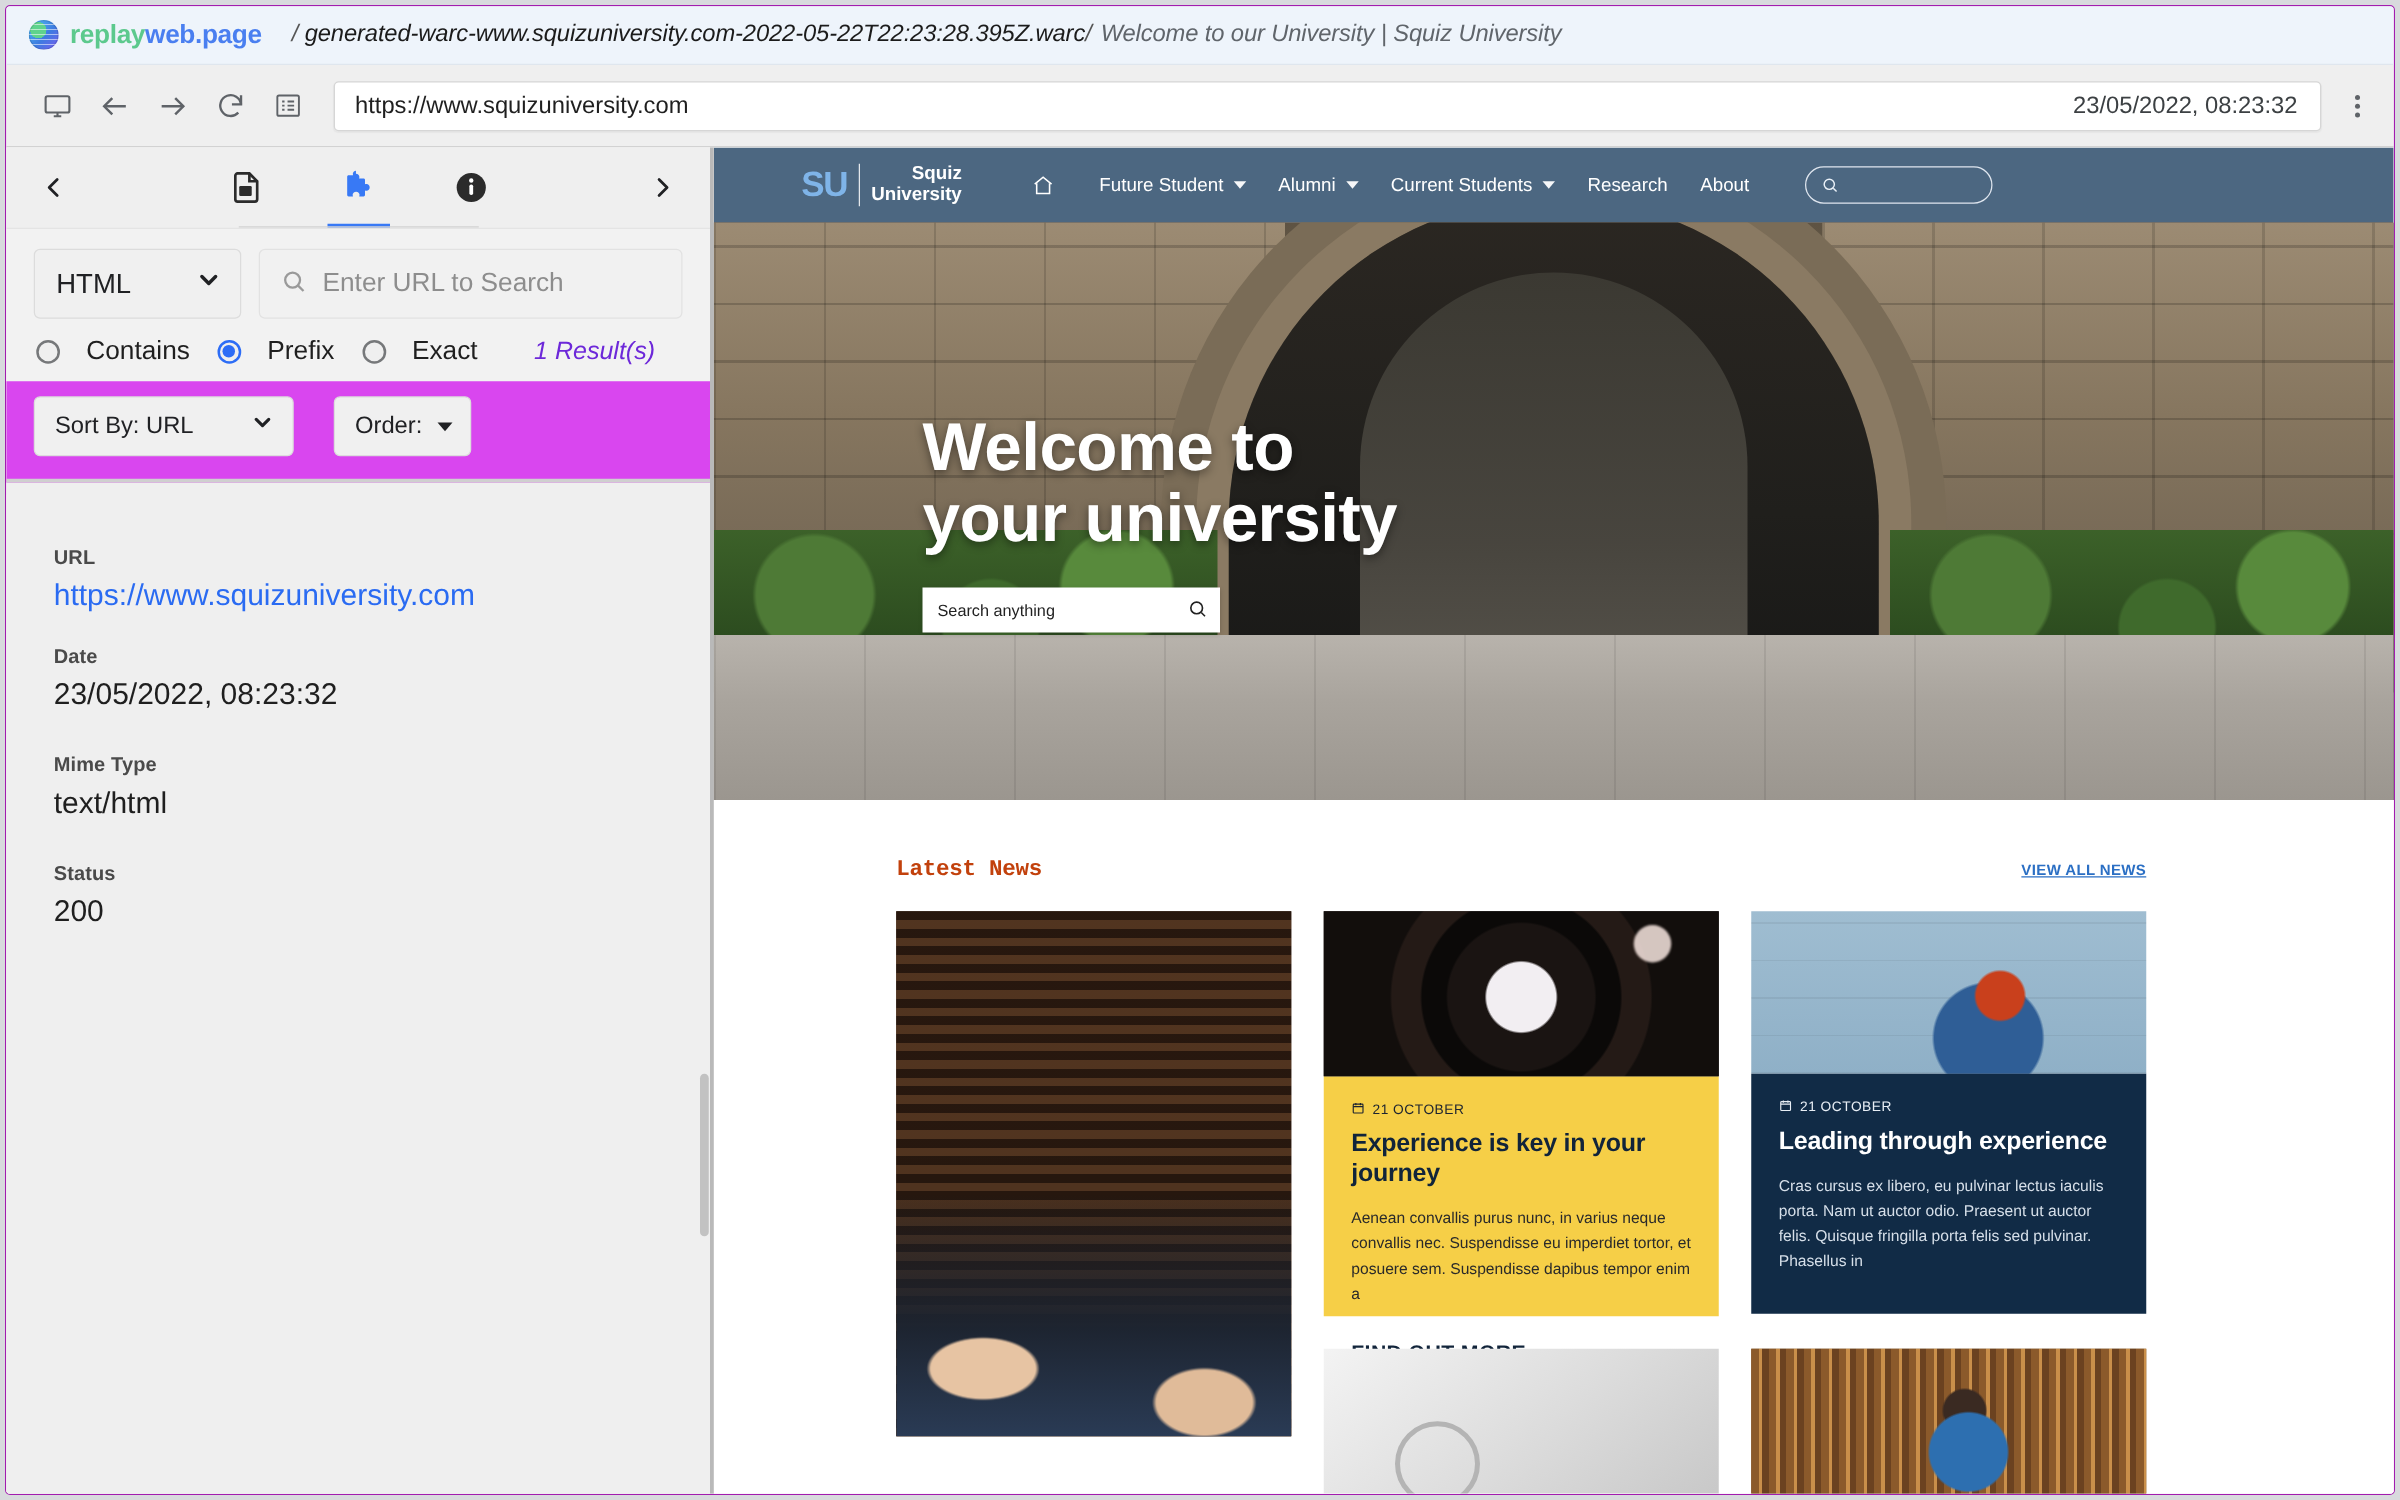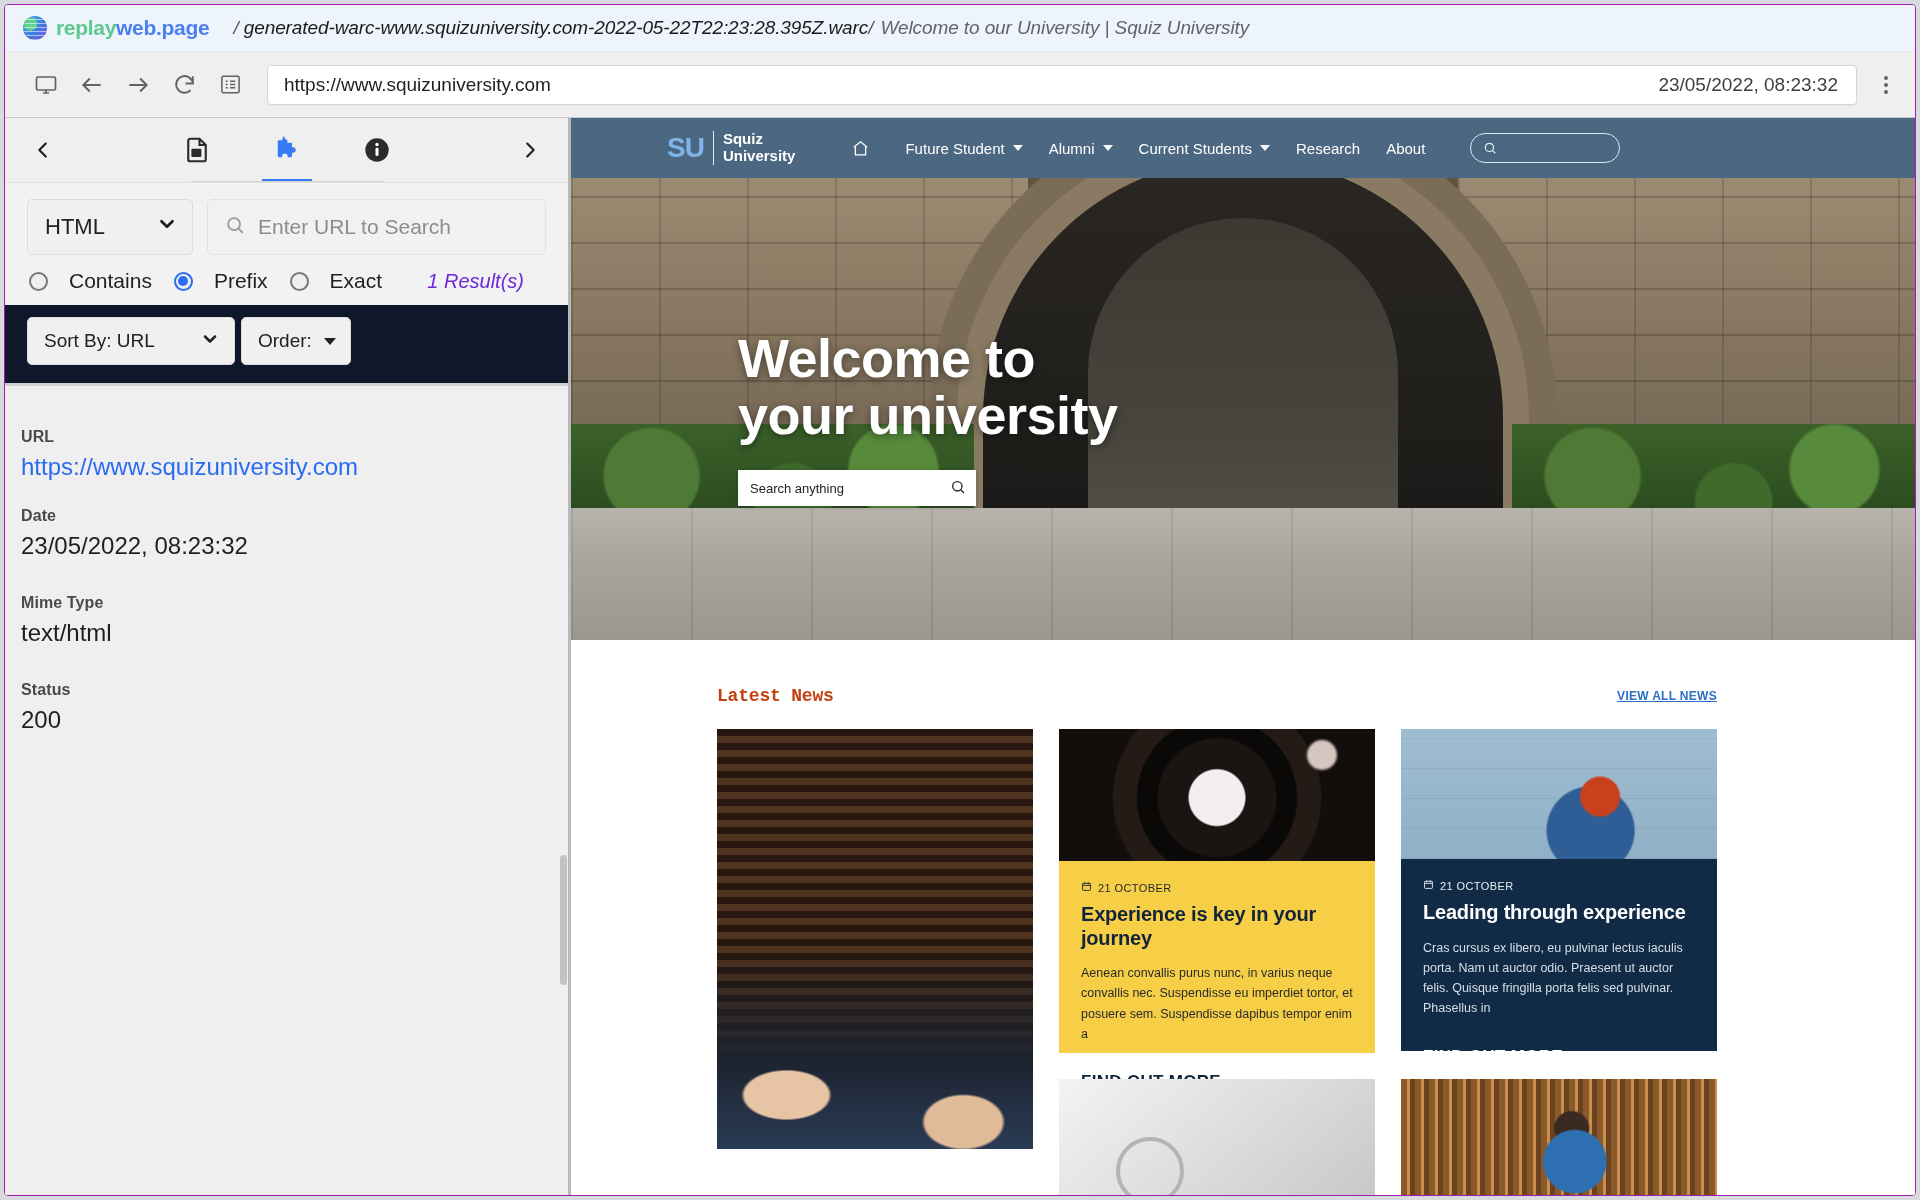--- a/index.html
+++ b/index.html
@@ -168,39 +168,39 @@
   .radio.on .dot::after {
     content: ""; width: 10px; height: 10px; border-radius: 50%; background: #2d6df6;
   }
   .radio label { font-size: 21px; color: #1f1f1f; cursor: pointer; }
   .result-count {
     margin-left: auto; font-size: 20px; font-style: italic; color: #6d28d9;
     padding-right: 18px;
   }
   .sb-sort {
     padding: 12px 22px 18px 22px;
-    display: flex; gap: 6px; align-items: center;
-    background: #0f172a;
+    display: flex; gap: 32px; align-items: center;
+    background: #d946ef;
     border-bottom: 3px solid #cfcfcf;
   }
   .sort-box {
     height: 48px; background: #f0f0f0; border: 1px solid #dcdcdc;
     border-radius: 5px; display: flex; align-items: center;
     justify-content: space-between; padding: 0 14px 0 16px; cursor: pointer;
     gap: 12px;
   }
   .sort-box.wide { width: 208px; }
   .sort-box span { font-size: 19px; color: #202124; white-space: nowrap; }
   .caret-down {
     width: 0; height: 0; border-left: 6px solid transparent;
     border-right: 6px solid transparent; border-top: 7px solid #202124;
   }
   .sb-detail {
-    flex: 1 1 auto; overflow: hidden; padding: 42px 28px 0 16px;
-    background: #efefef; position: relative;
+    flex: 1 1 auto; overflow: hidden; padding: 42px 28px 0 38px;
+    background: #efefef; position: relative; margin-top: 10px;
   }
   .field { margin-bottom: 26px; }
   .field .k {
     font-size: 16px; font-weight: bold; color: #4a4a4a; margin-bottom: 7px;
     letter-spacing: .1px;
   }
   .field .v { font-size: 24px; color: #1f1f1f; }
   .field .v.link { color: #2a6bf2; cursor: pointer; }
   .field.gap { margin-top: 34px; }
   .sb-scrollbar {
@@ -215,21 +215,21 @@
   
   .page-pane {
     flex: 1 1 auto; min-width: 0; overflow: hidden;
     background: #fff; display: flex; flex-direction: column;
   }
   .site-nav {
     height: 60px; flex: 0 0 60px; background: #4c6781;
     display: flex; align-items: center; padding: 0 0 0 0;
   }
   .nav-inner {
-    width: 100%; display: flex; align-items: center; padding-left: 96px; gap: 0;
+    width: 100%; display: flex; align-items: center; padding-left: 70px; gap: 0; text-align: right;
   }
   .su-logo { display: flex; align-items: center; gap: 9px; }
   .su-mark {
     font-size: 28px; font-weight: bold; color: #7fb4e8; letter-spacing: -1px;
     line-height: 1;
   }
   .su-bar { width: 1px; height: 34px; background: #ffffff; opacity: .85; }
   .su-name {
     color: #fff; font-size: 15px; line-height: 1.12; font-weight: 600;
   }

